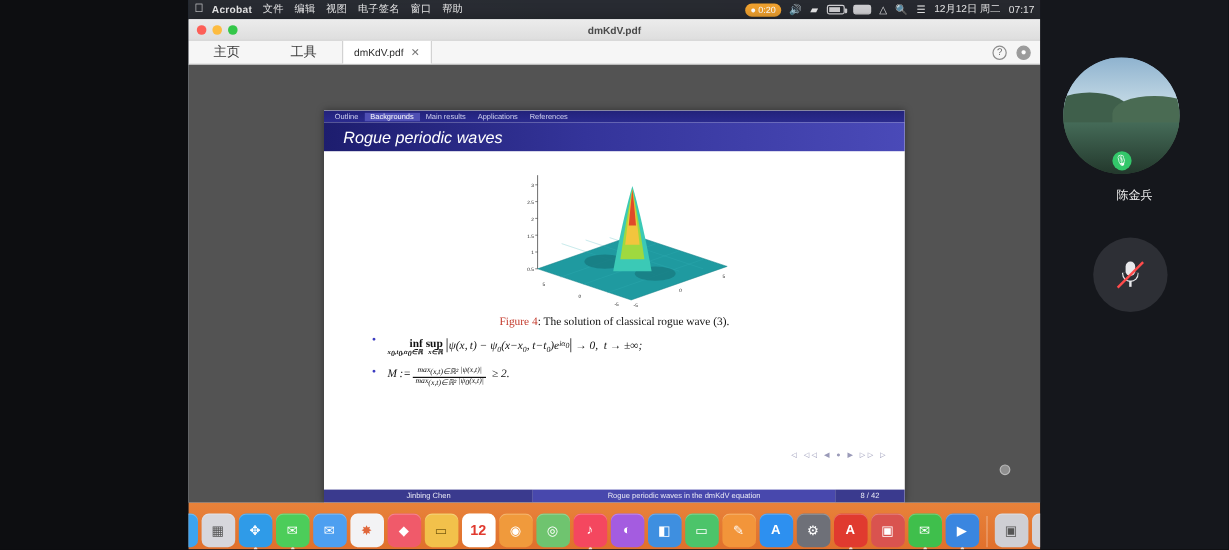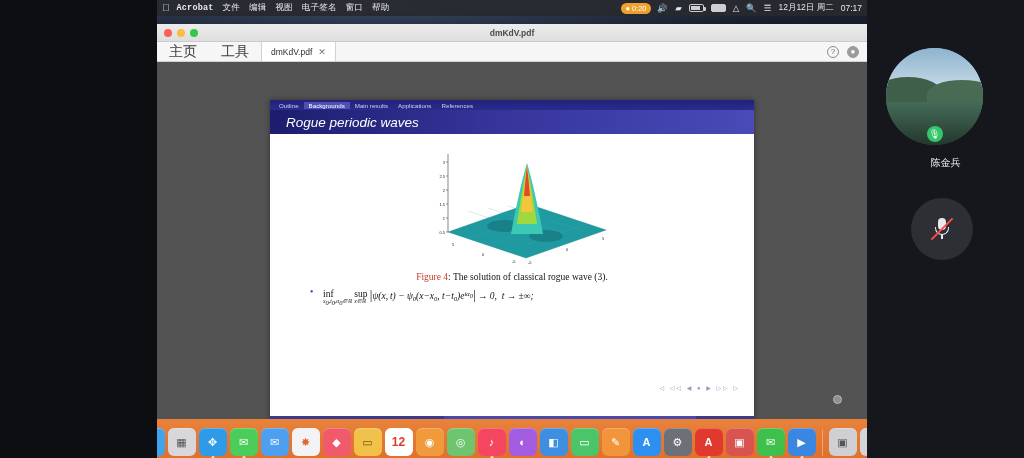--- a/index.html
+++ b/index.html
@@ -31,21 +31,21 @@
   
   #menubar {
     position: absolute; left: 0; top: 0; width: 710px; height: 16px;
     background: rgba(40,42,48,0.92);
     display: flex; align-items: center;
     color: #e9e9ea; font-size: 8.5px;
     padding: 0 5px;
     white-space: nowrap;
   }
   #menubar .apple { font-size: 10px; margin-right: 7px; line-height: 1; }
-  #menubar .mitem { margin-right: 9px; letter-spacing: .2px; font-family: Liberation Mono, monospace; }
+  #menubar .mitem { margin-right: 9px; letter-spacing: .2px; }
   #menubar .mitem.app { font-weight: bold; }
   #menubar .spacer { flex: 1; }
   #menubar .ritem { margin-left: 7px; display: inline-flex; align-items: center; }
   .mb-pill {
     background: #f0a12e; color: #fff; border-radius: 7px;
     padding: 1px 4px; font-size: 7.5px; line-height: 1.2;
     display: inline-flex; align-items: center; gap: 2px;
   }
   .mb-batt {
     border: 1px solid #cfcfd2; border-radius: 2px; width: 15px; height: 8px;
@@ -60,40 +60,39 @@
     border: 1px solid #cfcfd2; border-radius: 2px; width: 15px; height: 8px;
     position: relative; display: inline-block; background: #cfcfd2;
   }
 
   
   #acrobat-window {
     position: absolute; left: 0px; top: 16px; width: 710px; height: 403px;
     background: #f2f2f2;
     box-shadow: 0 2px 14px rgba(0,0,0,0.45);
     overflow: hidden;
-    margin-top: 8px;
   }
   #titlebar {
     position: relative; height: 18px; width: 100%;
     background: linear-gradient(#ececec, #dedede);
     border-bottom: 1px solid #cbcbcb;
     display: flex; align-items: center; justify-content: center;
   }
   .traffic { position: absolute; left: 7px; top: 5px; display: flex; gap: 5px; }
   .tl { width: 8px; height: 8px; border-radius: 50%; }
   .tl.r { background: #fd5f57; } .tl.y { background: #fdbc40; } .tl.g { background: #34c749; }
   #doc-title { font-size: 8.5px; color: #4a4a4a; font-weight: bold; }
 
   #tabbar {
     height: 20px; background: #f6f6f6; border-bottom: 1px solid #d2d2d2;
     display: flex; align-items: stretch; position: relative;
   }
   .tbtn {
-    display: flex; align-items: center; padding: 0 12px;
-    font-size: 14px; color: #3d3d3d;
+    display: flex; align-items: center; padding: 0 21px;
+    font-size: 11px; color: #3d3d3d;
   }
   .doc-tab {
     display: flex; align-items: center; gap: 6px;
     padding: 0 9px; font-size: 8.5px; color: #2d2d2d;
     background: #ffffff; border-left: 1px solid #d2d2d2; border-right: 1px solid #d2d2d2;
   }
   .doc-tab .x { color: #777; font-size: 9px; }
   #tabbar .right { position: absolute; right: 8px; top: 0; height: 100%; display: flex; align-items: center; gap: 8px; }
   .circ-icon {
     width: 12px; height: 12px; border-radius: 50%;
@@ -154,21 +153,21 @@
     min-height: 12px;
   }
   ul.bullets li::before {
     content: "\25CF"; position: absolute; left: 0; top: 1px;
     color: #3b3bc0; font-size: 5.5px;
   }
   .math { font-family: "Liberation Serif", serif; font-style: italic; }
   .sub { font-size: 6.5px; vertical-align: -2px; font-style: italic; }
   .sup { font-size: 6.5px; vertical-align: 3px; }
   .opname { font-style: normal; }
-  .stack { display: inline-block; text-align: left; vertical-align: -4px; line-height: 1; }
+  .stack { display: inline-block; text-align: right; vertical-align: -4px; line-height: 1; font-weight: bold; }
   .stack .top { display: block; font-size: 9.5px; }
   .stack .bot { display: block; font-size: 5.6px; font-style: italic; }
   .frac { display: inline-block; text-align: center; vertical-align: -5px; line-height: 1.05; }
   .frac .num { display: block; font-size: 6.4px; padding: 0 2px; }
   .frac .den { display: block; font-size: 6.4px; border-top: 1px solid #111; padding: 0 2px; }
   .bigbar { font-size: 13px; font-style: normal; }
 
   #slide-footer {
     position: absolute; left: 0; bottom: 0; width: 100%; height: 11px;
     display: flex; align-items: center; font-size: 6.3px; color: #e9e9f5;
@@ -382,20 +381,25 @@
               <span class="lbl">Figure 4</span><span>: The solution of classical rogue wave (3).</span>
             </div>
 
 
             <ul class="bullets">
               <li>
                 <span class="math">
                   <span class="stack"><span class="top opname">inf</span><span class="bot">x<span class="sub">0</span>,t<span class="sub">0</span>,α<span class="sub">0</span>∈ℝ</span></span>
                   <span class="stack"><span class="top opname">sup</span><span class="bot">x∈ℝ</span></span>
                   <span class="bigbar">|</span>ψ(x, t) − ψ<span class="sub">0</span>(x−x<span class="sub">0</span>, t−t<span class="sub">0</span>)e<span class="sup">iα<span class="sub">0</span></span><span class="bigbar">|</span> → 0, t → ±∞;
+                </span>
+              </li>
+              <li>
+                <span class="math">
+                  M := <span class="frac"><span class="num">max<span class="sub">(x,t)∈ℝ²</span> |ψ(x,t)|</span><span class="den">max<span class="sub">(x,t)∈ℝ²</span> |ψ<span class="sub">0</span>(x,t)|</span></span> ≥ 2.
                 </span>
               </li>
             </ul>
 
             <div id="slide-nav-icons">◁ ◁◁ ◀ ● ▶ ▷▷ ▷</div>
           </div>
 
           <div id="slide-footer">
             <div id="ft-a">Jinbing Chen</div>
             <div id="ft-b">Rogue periodic waves in the dmKdV equation</div>

